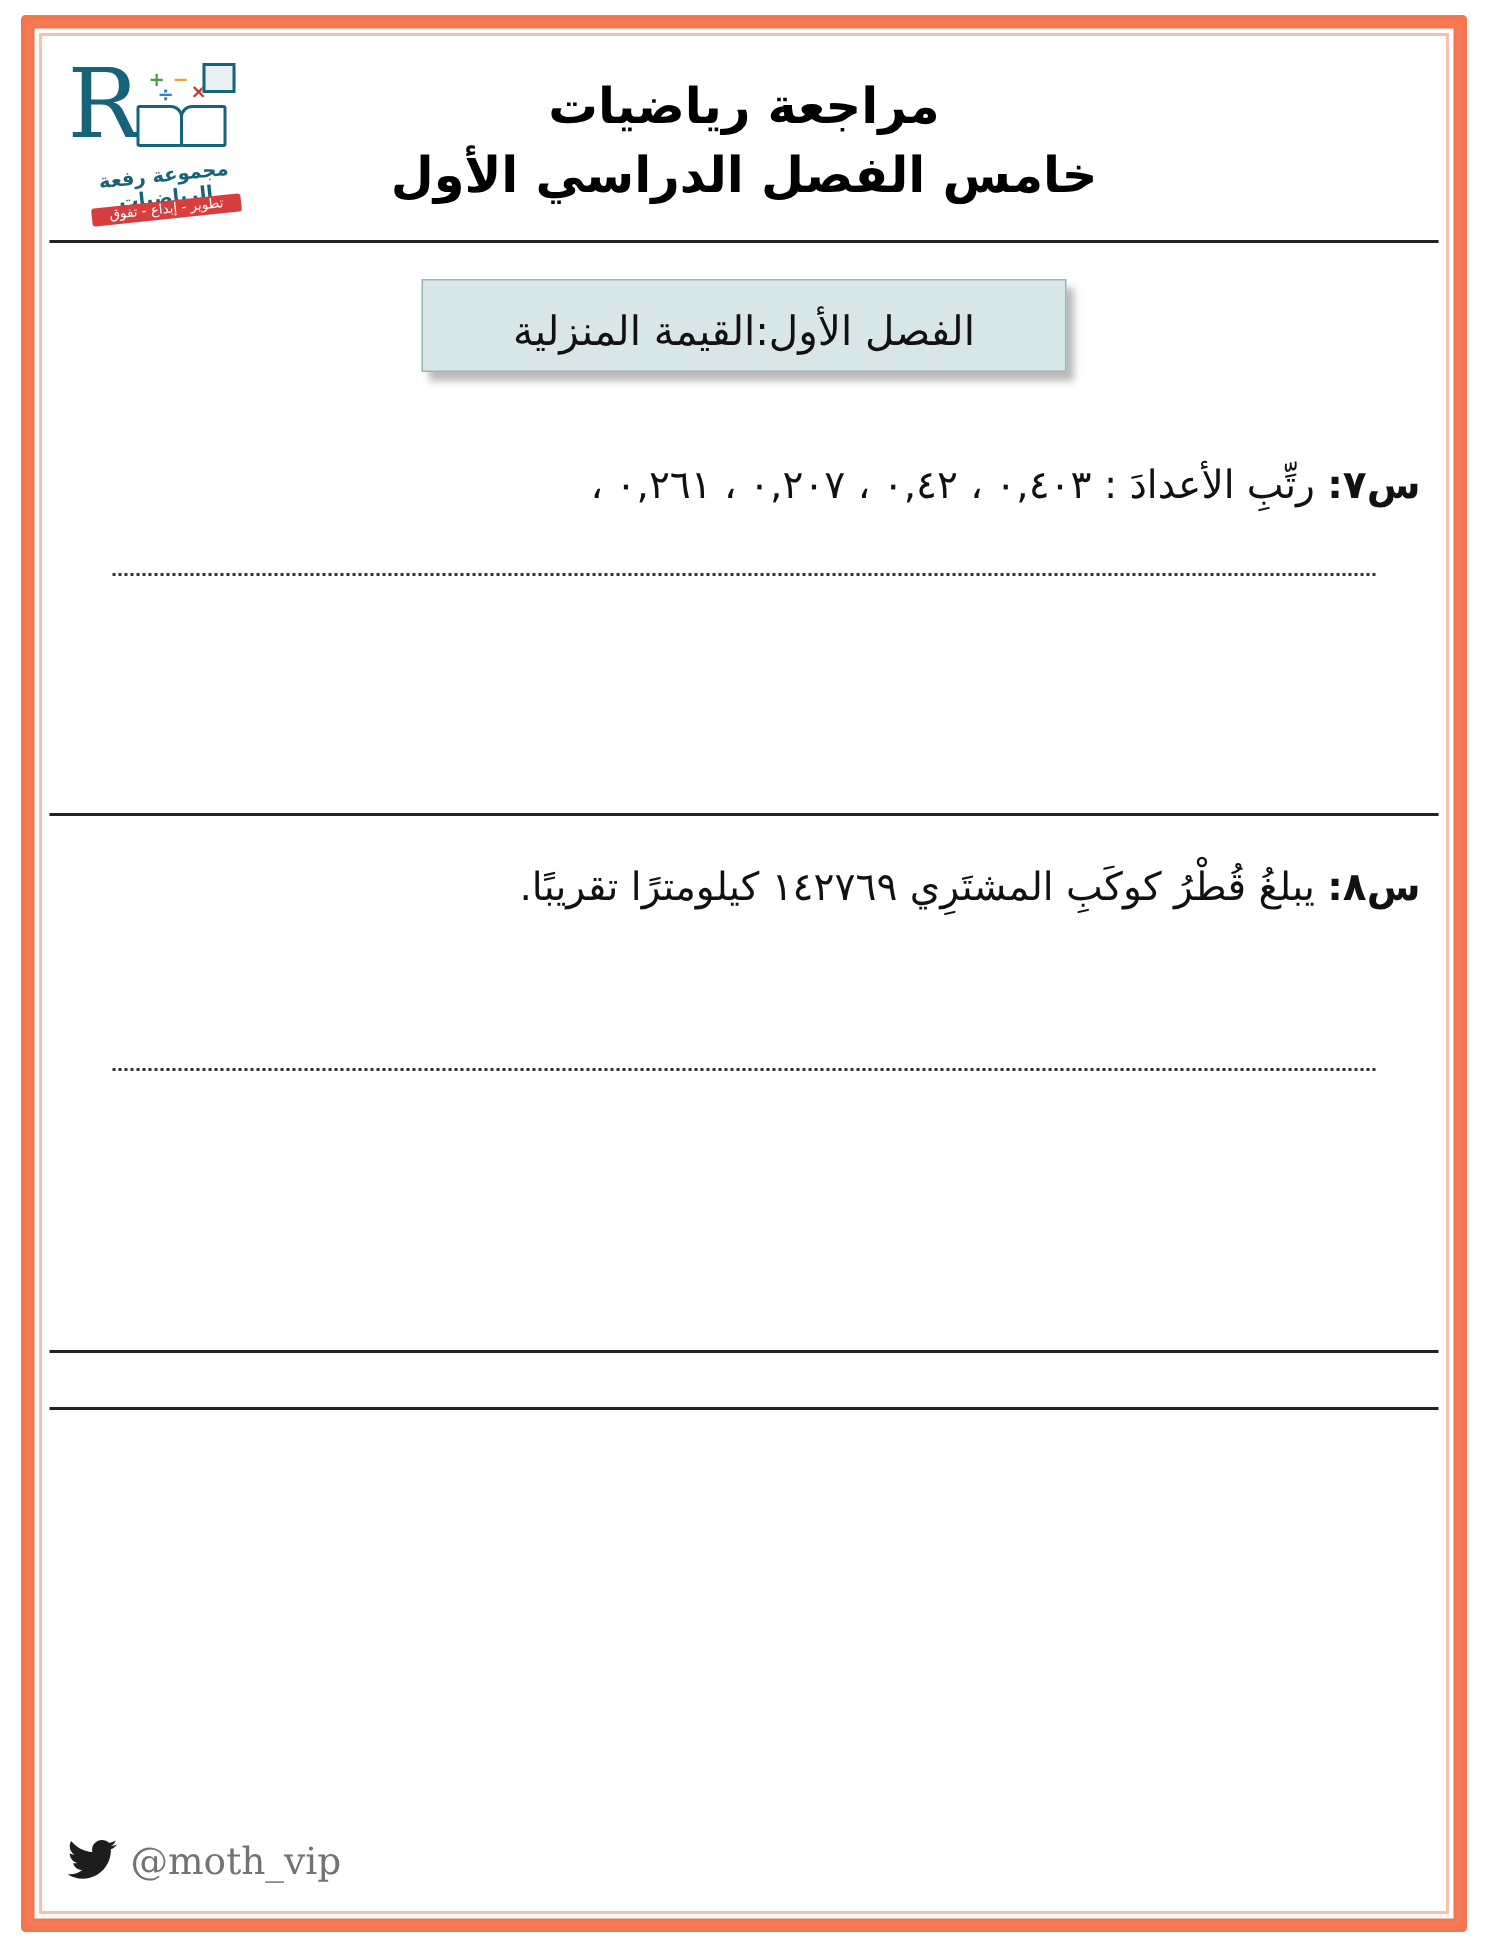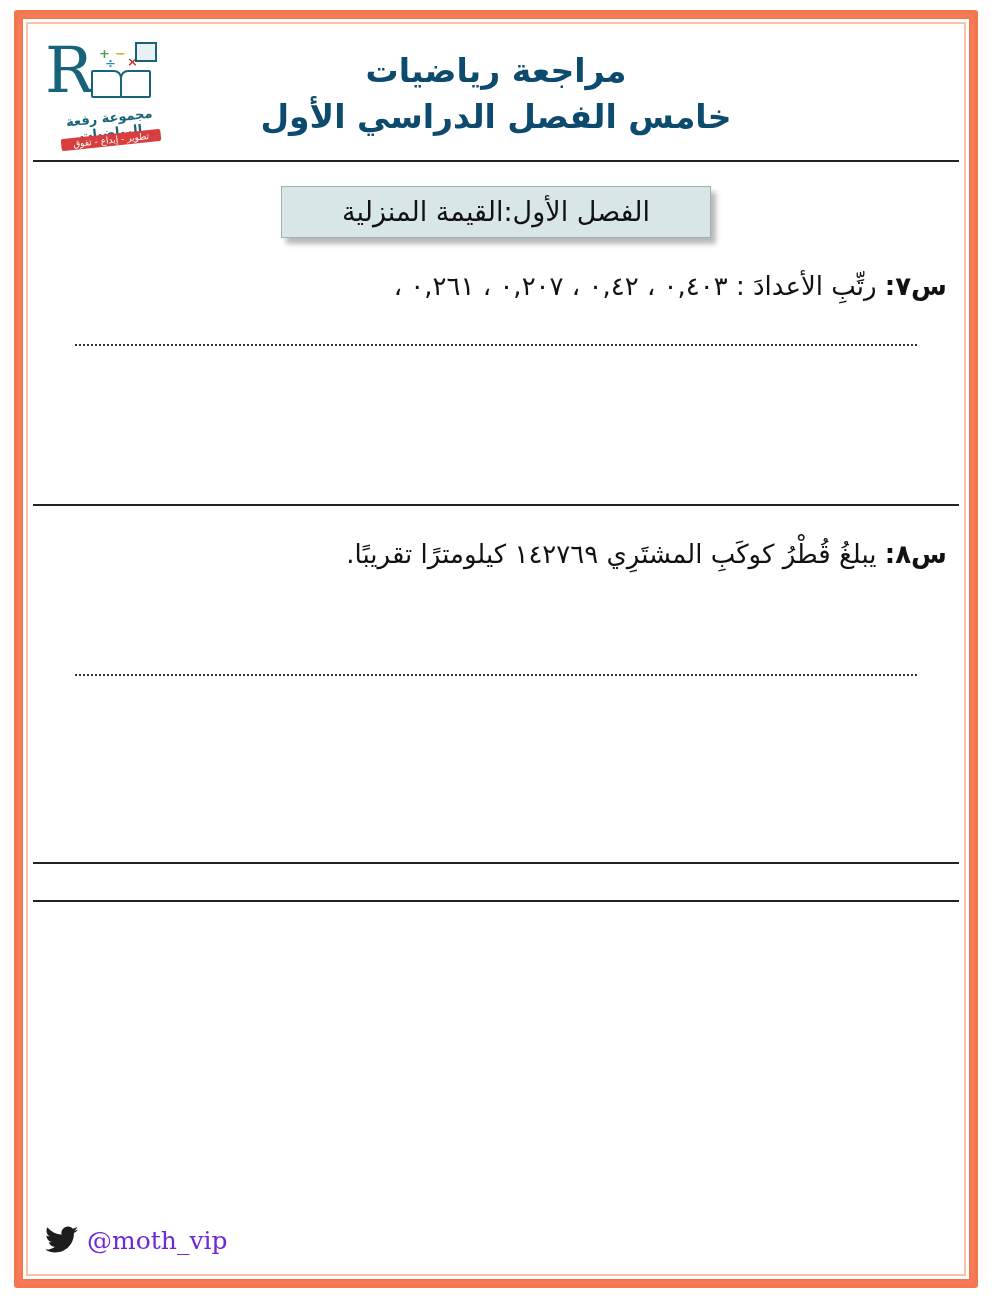--- a/index.html
+++ b/index.html
@@ -69,21 +69,21 @@
   .header {
     position: relative;
     height: 132px;
     border-bottom: 2px solid #222;
     display: flex;
     align-items: center;
     justify-content: center;
   }
   .title-block {
     text-align: center;
-    color: #0c4a6e;
+    color: #000000;
     font-size: 33px;
     line-height: 1.38;
     font-weight: bold;
     font-family: "DejaVu Sans", sans-serif;
   }
 
   
   .logo {
     position: absolute;
     left: 6px;
@@ -167,32 +167,32 @@
     display: flex;
     justify-content: center;
     padding-top: 24px;
   }
   .chapter-box {
     position: relative;
     background: #d9e6e8;
     border: 1px solid #9bb4b8;
     color: #111;
     font-size: 27px;
-    padding: 9px 60px 10px;
+    padding: 19px 60px 10px;
     text-align: right;
     box-shadow: 5px 6px 5px rgba(0,0,0,.28);
   }
 
   
   .qsection {
     border-bottom: 2px solid #222;
     padding: 26px 12px 10px 12px;
     box-sizing: border-box;
   }
-  .qsection.q7 { height: 268px; }
+  .qsection.q7 { height: 268px; margin-top: 28px; }
   .qsection.q8 { height: 358px; }
   .qsection.blank { height: auto; }
 
   .qtext {
     font-size: 26px;
     line-height: 1.75;
     color: #111;
     text-align: right;
     direction: rtl;
   }
@@ -220,21 +220,21 @@
   }
   .footer .bird {
     width: 34px;
     height: 28px;
     margin-left: 2px;
     flex: none;
   }
   .footer .handle {
     font-family: "DejaVu Serif", serif;
     font-size: 25px;
-    color: #6d28d9;
+    color: #737373;
     margin-left: 8px;
   }
 </style>
 </head>
 <body>
 
 <div class="page">
 
   <div class="border-frame"></div>
 

